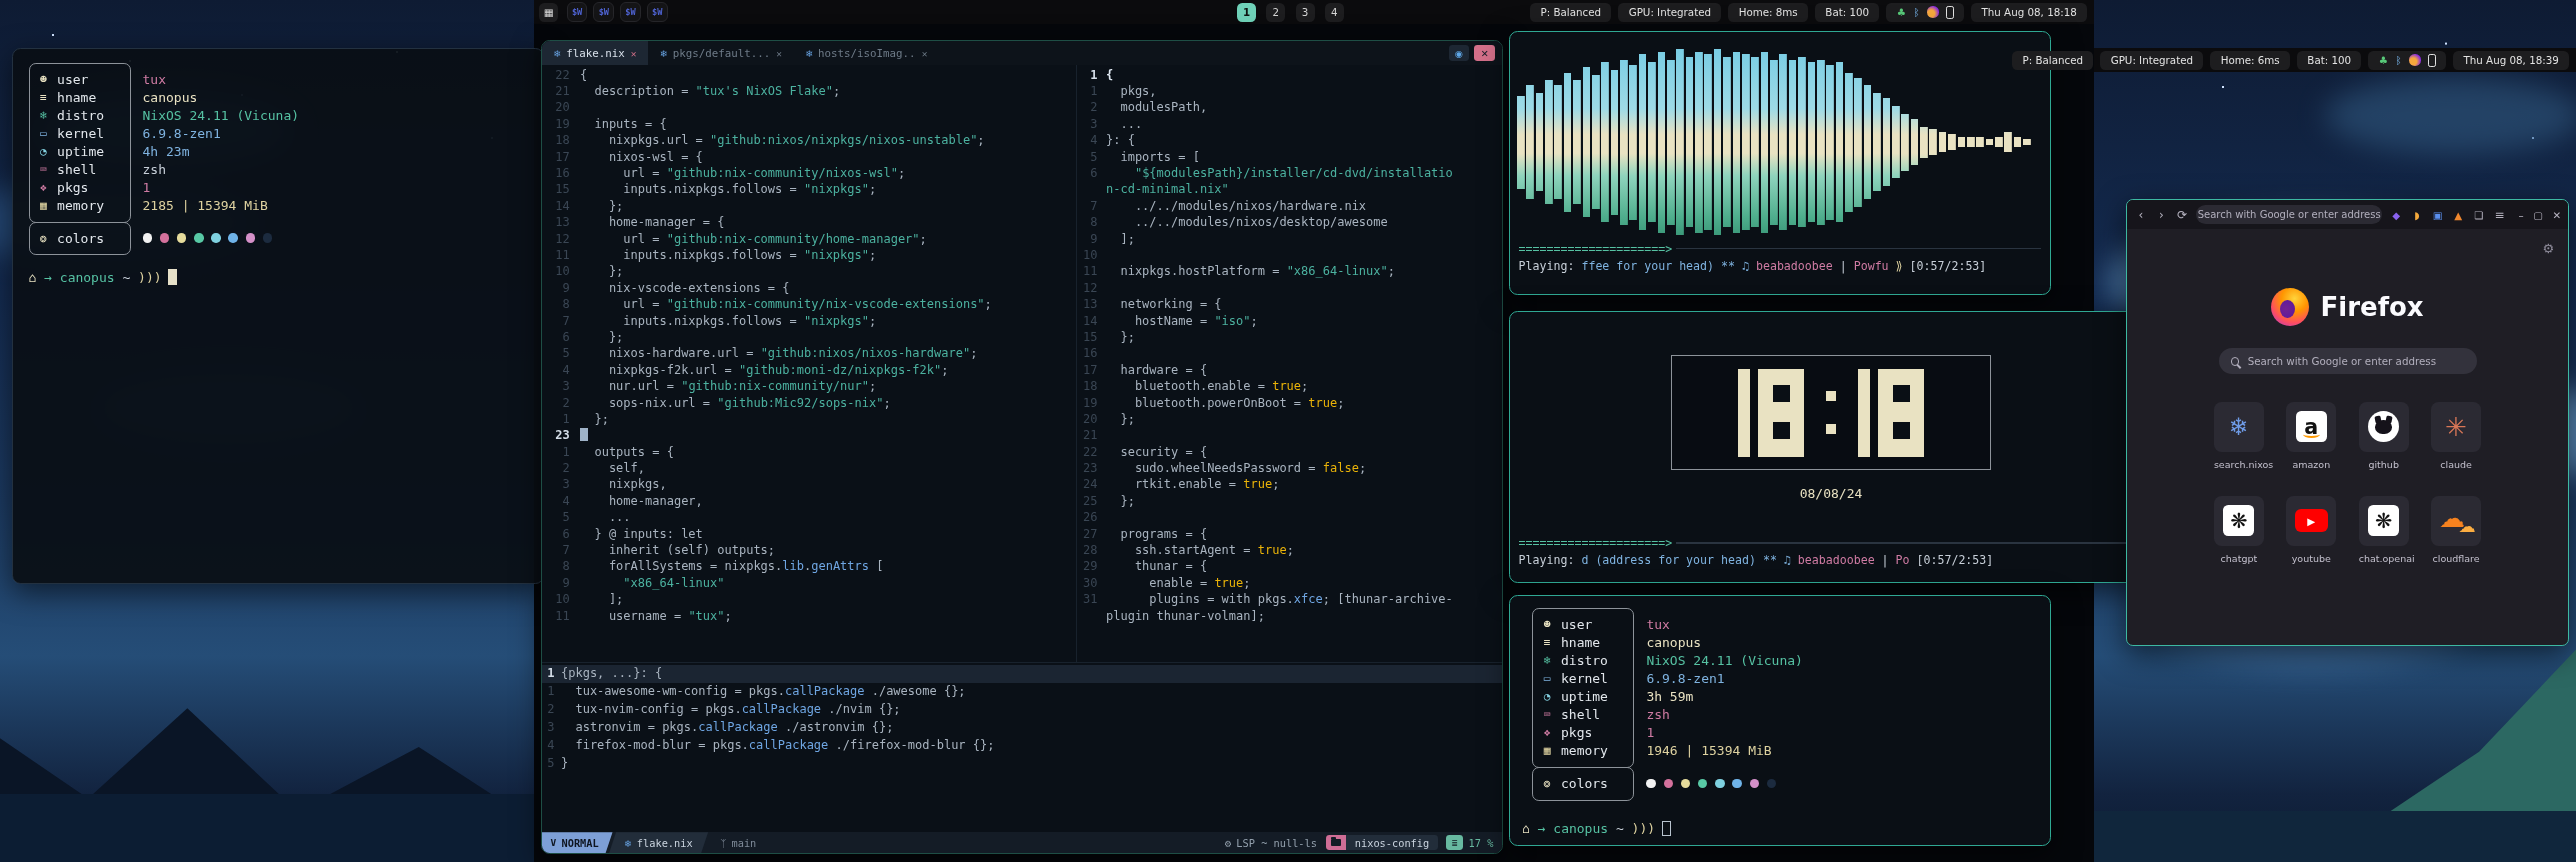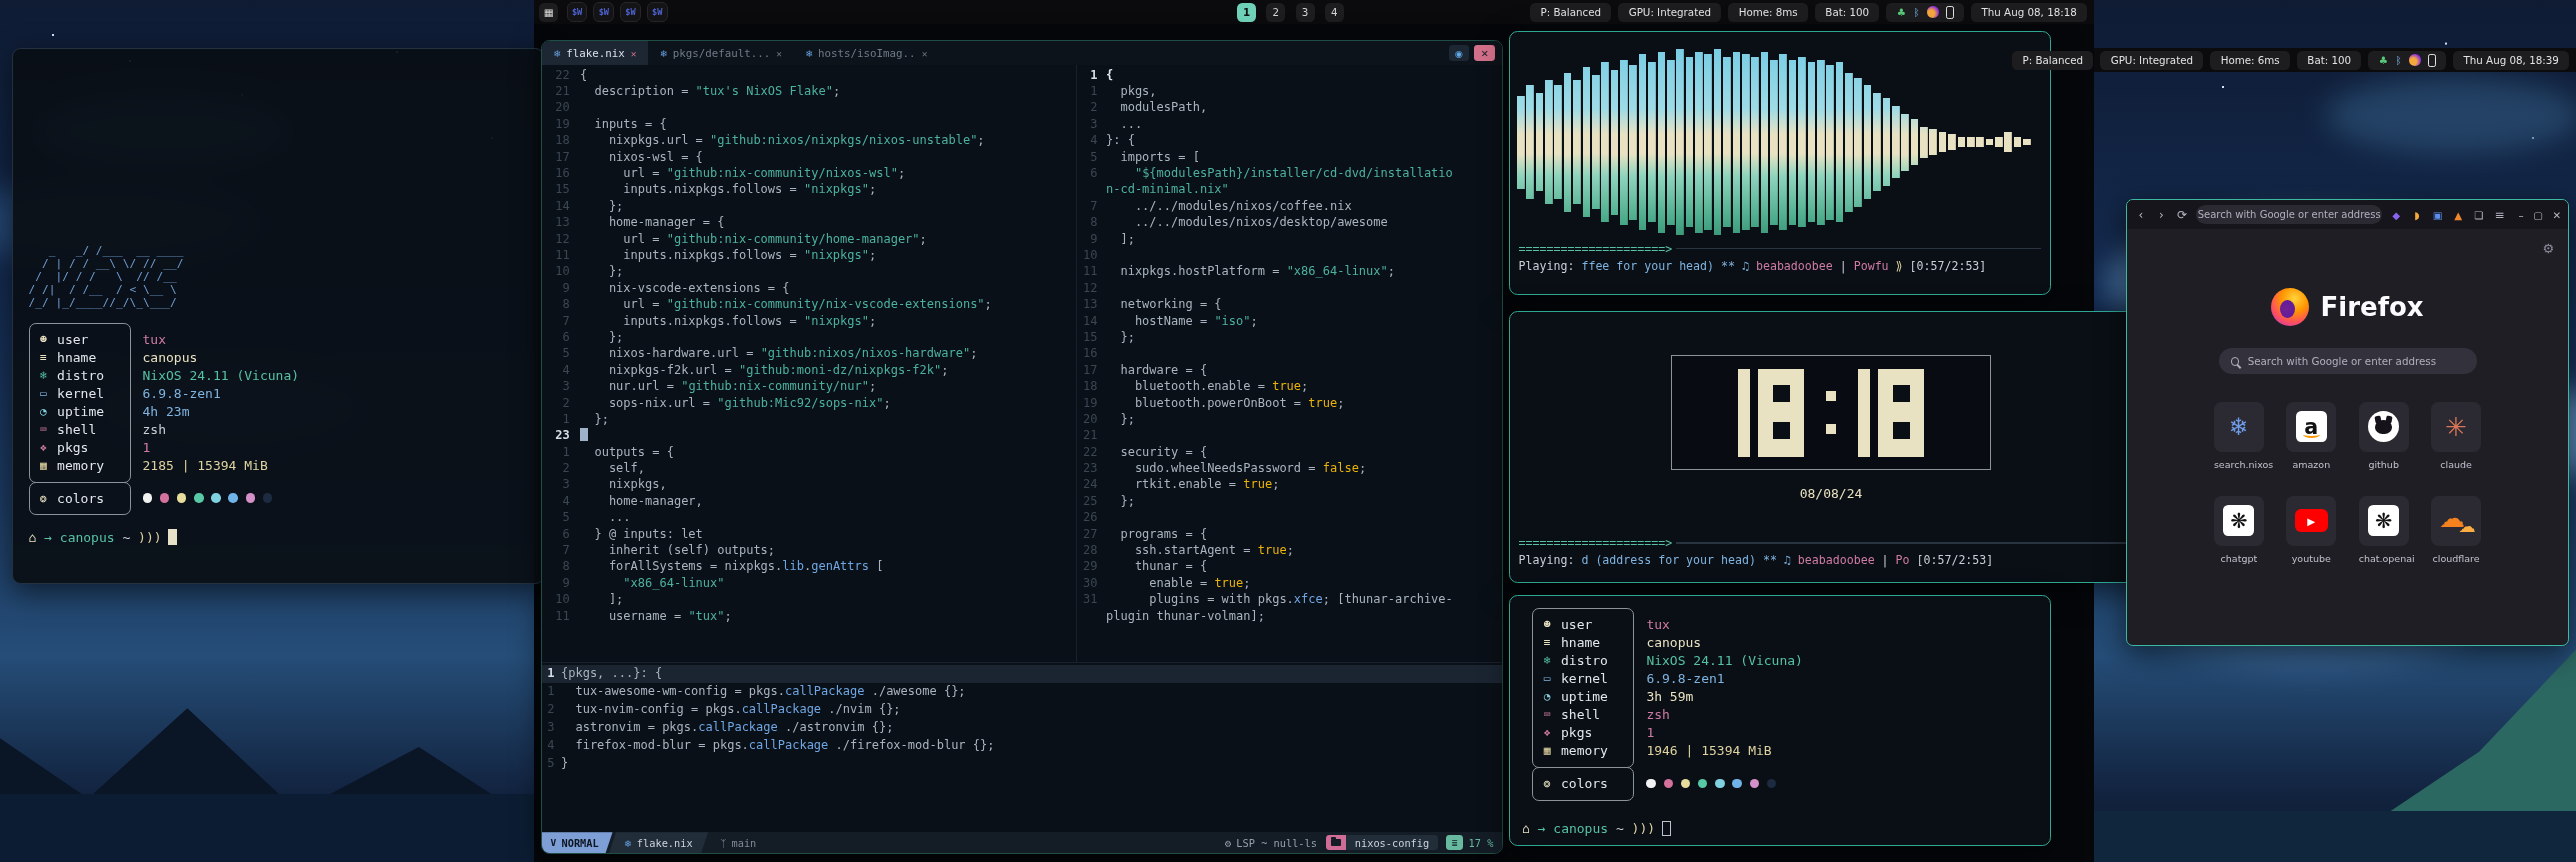--- a/index.html
+++ b/index.html
@@ -235,25 +235,20 @@
     <div class="pill tray">
       <span class="tray-plant">♣</span>
       <span class="tray-bt">ᛒ</span>
       <span class="tray-dot"></span>
       <span class="tray-phone"></span>
     </div>
     <div class="pill">Thu Aug 08, 18:39</div>
   </div>
 
   <div class="win term">
-    <div class="ascii">   _   _/ /___  __ ____
-  / | / / __\ \/ // __/
- /  |/ / /   \  // /__ 
-/ /|  / /__  / &lt; \__ \ 
-/_/ |_/____//_/\_\___/ </div>
     <div class="fetch">
         <div class="fcol">
           <div class="fbox">
             <div class="frow"><span class="fico c-cream">☻</span><span class="flab">user</span></div>
             <div class="frow"><span class="fico c-cream">≡</span><span class="flab">hname</span></div>
             <div class="frow"><span class="fico c-teal">❄</span><span class="flab">distro</span></div>
             <div class="frow"><span class="fico c-blue">▭</span><span class="flab">kernel</span></div>
             <div class="frow"><span class="fico c-cyan">◔</span><span class="flab">uptime</span></div>
             <div class="frow"><span class="fico c-pink">⌨</span><span class="flab">shell</span></div>
             <div class="frow"><span class="fico c-pink">❖</span><span class="flab">pkgs</span></div>
@@ -478,21 +473,21 @@
           <div class="cl">
             <span class="ln">6</span>
             <span class="code">    <span class="tk-str">"${modulesPath}/installer/cd-dvd/installatio</span></span>
           </div>
           <div class="cl">
             <span class="ln"></span>
             <span class="code"><span class="tk-str">n-cd-minimal.nix"</span></span>
           </div>
           <div class="cl">
             <span class="ln">7</span>
-            <span class="code">    ../../modules/nixos/coffee.nix</span>
+            <span class="code">    ../../modules/nixos/hardware.nix</span>
           </div>
           <div class="cl">
             <span class="ln">8</span>
             <span class="code">    ../../modules/nixos/desktop/awesome</span>
           </div>
           <div class="cl">
             <span class="ln">9</span>
             <span class="code">  ];</span>
           </div>
           <div class="cl">

